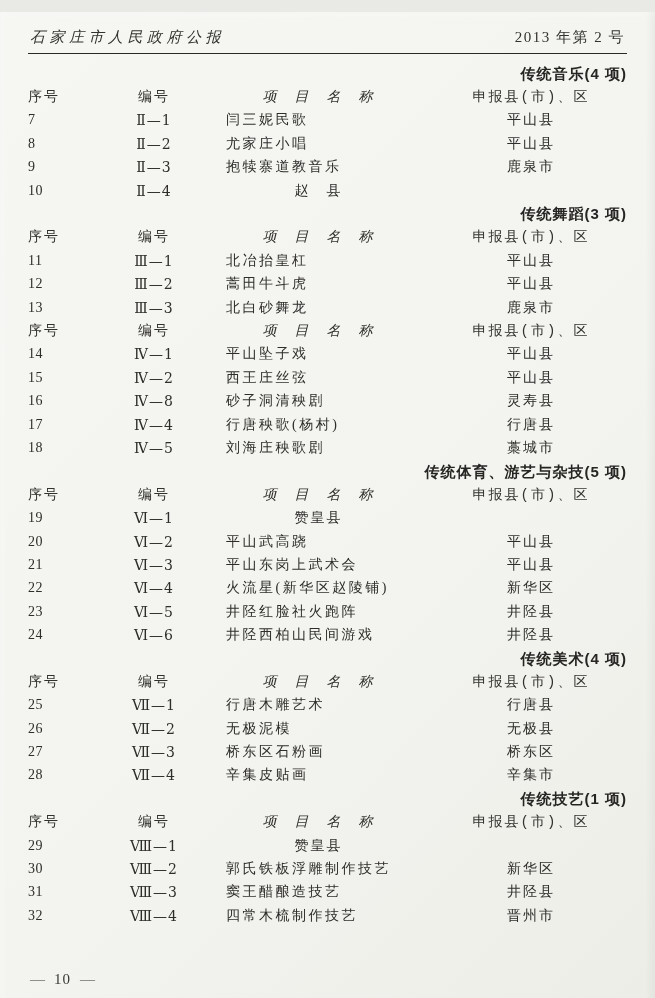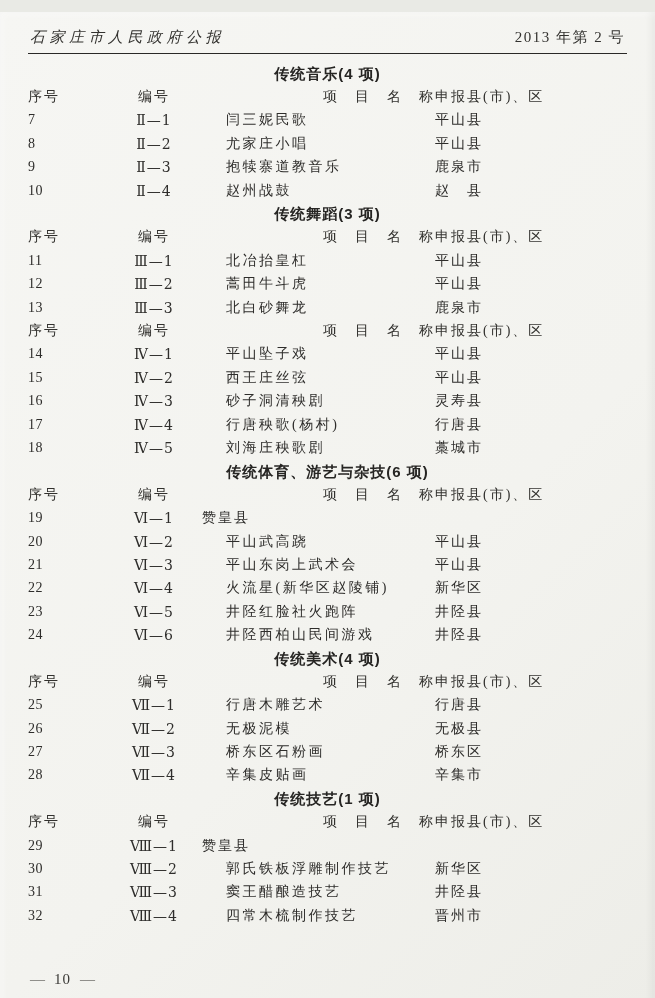--- a/index.html
+++ b/index.html
@@ -38,21 +38,21 @@
   .issue-number {
     font-size: 15px;
     letter-spacing: 1.5px;
     color: #33322f;
   }
   
   .doc-body { margin-top: 8px; }
   .section-title {
     height: 23.4px;
     line-height: 23.4px;
-    text-align: center;
+    text-align: right;
     font-family: "Liberation Sans", "DejaVu Sans", sans-serif;
     font-weight: bold;
     font-size: 15px;
     letter-spacing: 1px;
     color: #262523;
   }
   .row {
     display: grid;
     grid-template-columns: 78px 96px 1fr 192px;
     height: 23.4px;
@@ -64,26 +64,26 @@
   .cell-code {
     text-align: center;
     font-family: "DejaVu Serif", "DejaVu Sans", serif;
     letter-spacing: 1px;
   }
   .cell-name {
     text-align: left;
     padding-left: 24px;
     letter-spacing: 2.5px;
   }
-  .cell-region { text-align: left; letter-spacing: 2px; }
+  .cell-region { text-align: center; letter-spacing: 2px; font-family: Liberation Mono, monospace; }
   .header-row .cell {
     letter-spacing: 2px;
     color: #32312e;
   }
-  .header-row .cell-name { text-align: right; padding-left: 0; }
+  .header-row .cell-name { text-align: center; padding-left: 0; font-style: italic; }
   
   .page-footer {
     position: absolute;
     left: 30px;
     bottom: 22px;
     display: flex;
     align-items: center;
     gap: 9px;
     font-size: 15px;
     color: #3a3936;
@@ -128,21 +128,20 @@
         </div>
         <div class="row">
           <div class="cell cell-seq">9</div>
           <div class="cell cell-code">Ⅱ—3</div>
           <div class="cell cell-name">抱犊寨道教音乐</div>
           <div class="cell cell-region">鹿泉市</div>
         </div>
         <div class="row">
           <div class="cell cell-seq">10</div>
           <div class="cell cell-code">Ⅱ—4</div>
-          <div class="cell cell-name">赵州战鼓</div>
           <div class="cell cell-region">赵　县</div>
         </div>
       </section>
       <section>
         <div class="section-title">传统舞蹈(3 项)</div>
         <div class="row header-row">
           <div class="cell cell-seq">序号</div>
           <div class="cell cell-code">编号</div>
           <div class="cell cell-name">项　目　名　称</div>
           <div class="cell cell-region">申报县(市)、区</div>
@@ -180,39 +179,39 @@
           <div class="cell cell-region">平山县</div>
         </div>
         <div class="row">
           <div class="cell cell-seq">15</div>
           <div class="cell cell-code">Ⅳ—2</div>
           <div class="cell cell-name">西王庄丝弦</div>
           <div class="cell cell-region">平山县</div>
         </div>
         <div class="row">
           <div class="cell cell-seq">16</div>
-          <div class="cell cell-code">Ⅳ—3</div>
+          <div class="cell cell-code">Ⅳ—8</div>
           <div class="cell cell-name">砂子洞清秧剧</div>
           <div class="cell cell-region">灵寿县</div>
         </div>
         <div class="row">
           <div class="cell cell-seq">17</div>
           <div class="cell cell-code">Ⅳ—4</div>
           <div class="cell cell-name">行唐秧歌(杨村)</div>
           <div class="cell cell-region">行唐县</div>
         </div>
         <div class="row">
           <div class="cell cell-seq">18</div>
           <div class="cell cell-code">Ⅳ—5</div>
           <div class="cell cell-name">刘海庄秧歌剧</div>
           <div class="cell cell-region">藁城市</div>
         </div>
       </section>
       <section>
-        <div class="section-title">传统体育、游艺与杂技(6 项)</div>
+        <div class="section-title">传统体育、游艺与杂技(5 项)</div>
         <div class="row header-row">
           <div class="cell cell-seq">序号</div>
           <div class="cell cell-code">编号</div>
           <div class="cell cell-name">项　目　名　称</div>
           <div class="cell cell-region">申报县(市)、区</div>
         </div>
         <div class="row">
           <div class="cell cell-seq">19</div>
           <div class="cell cell-code">Ⅵ—1</div>
           <div class="cell cell-region">赞皇县</div>

